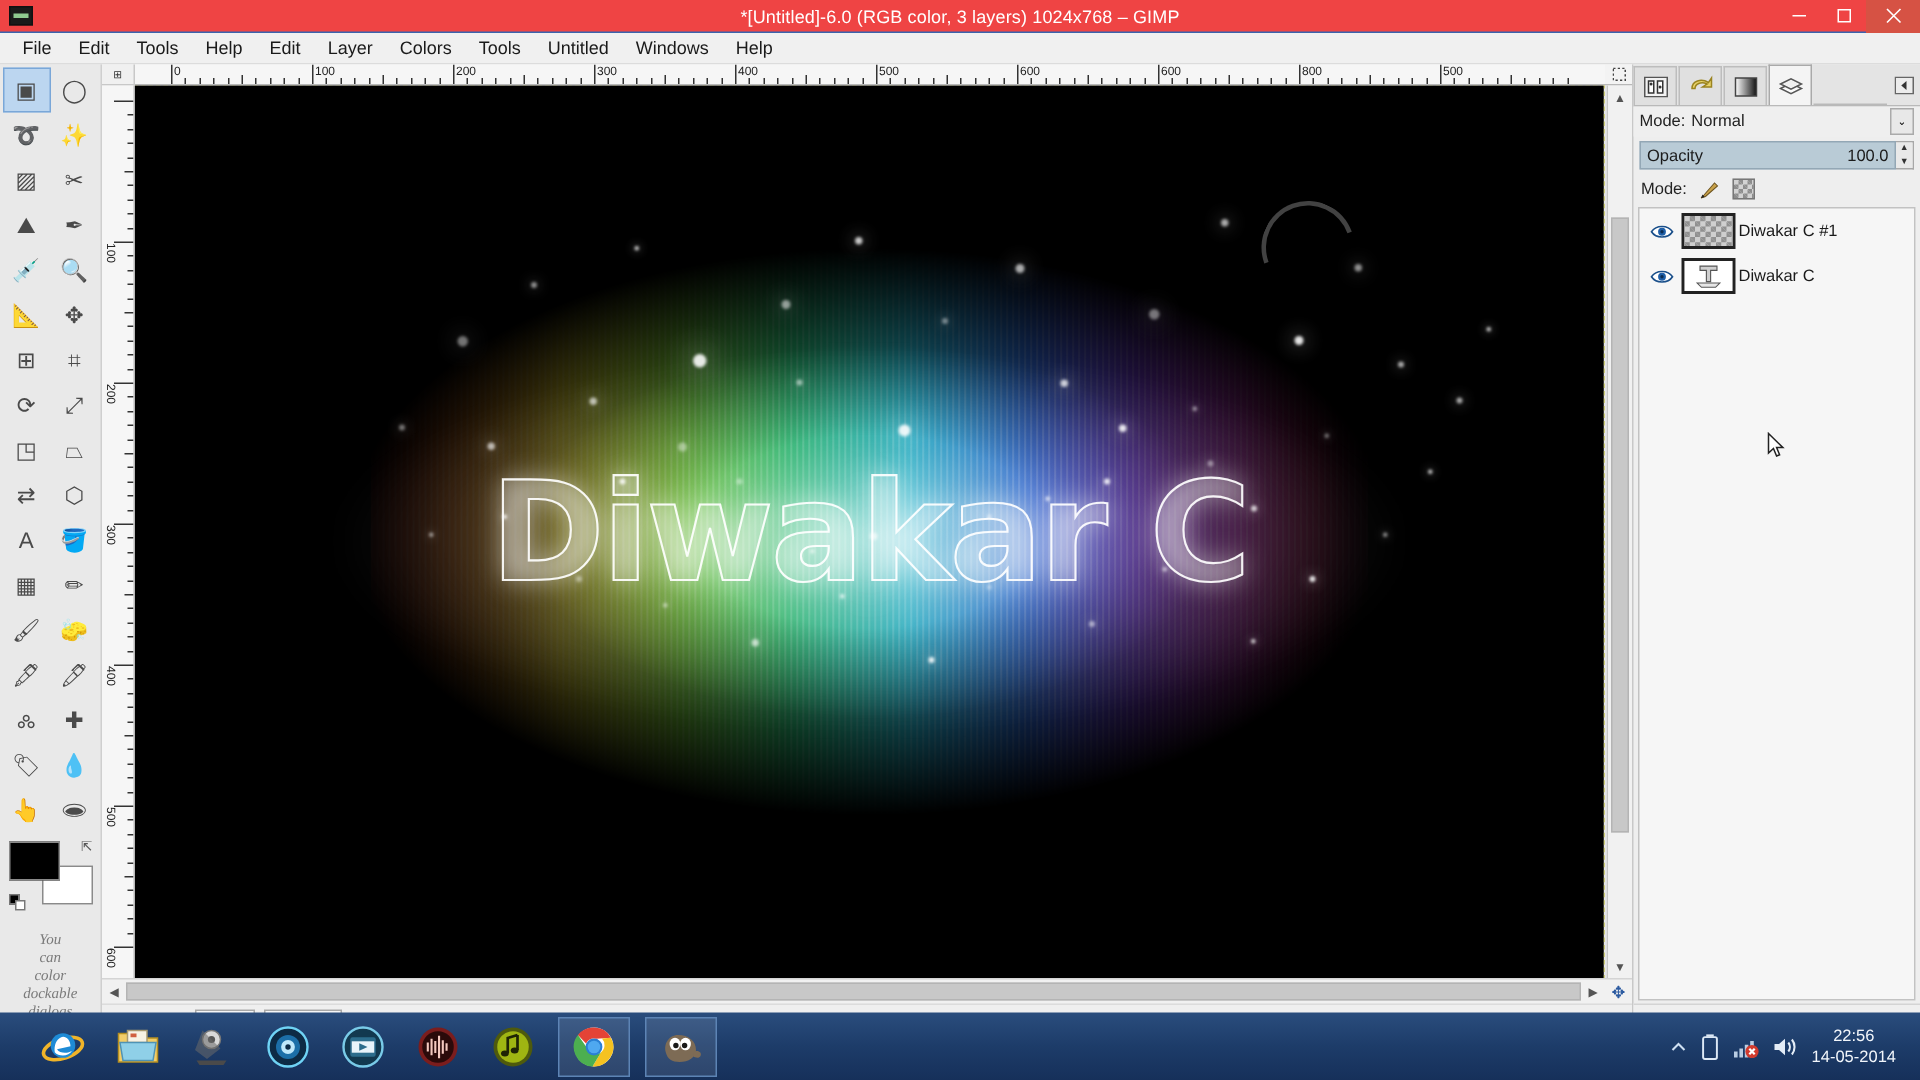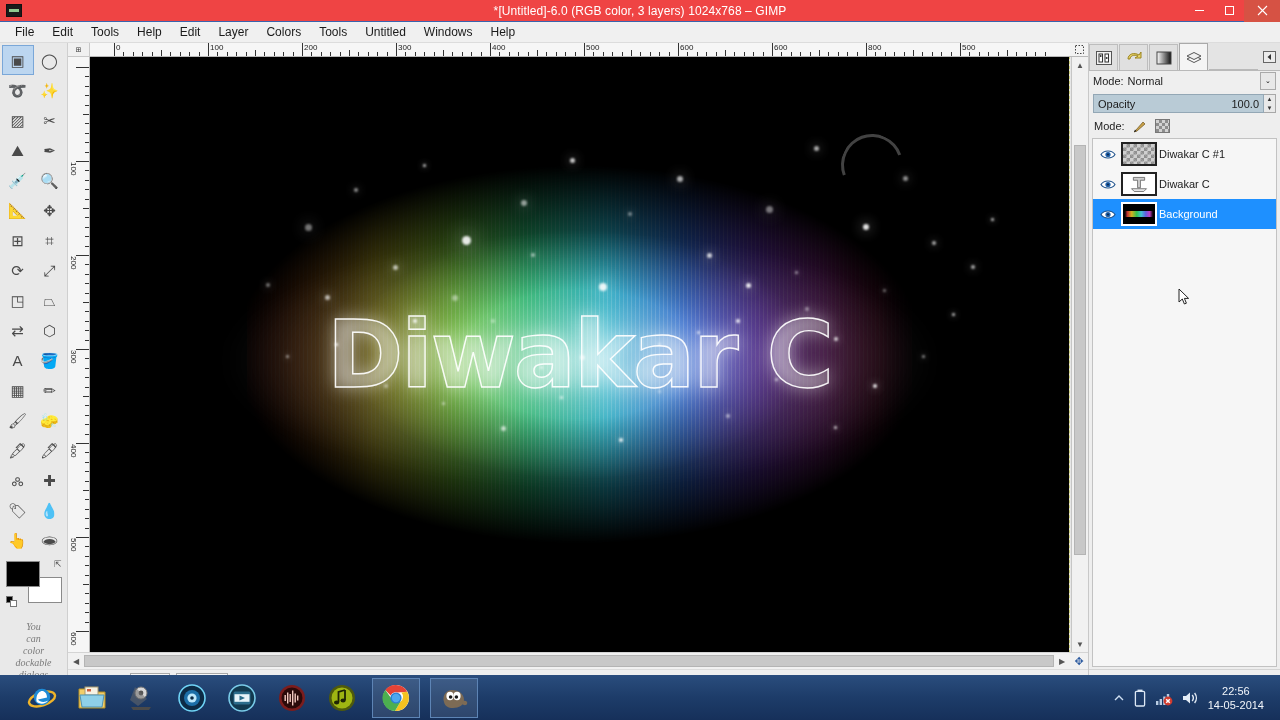--- a/index.html
+++ b/index.html
@@ -749,35 +749,20 @@
           </div>
           <div class="layer-thumb">
             <svg width="34" height="22" viewBox="0 0 34 22">
               <rect width="34" height="22" fill="#fff"></rect>
               <path d="M11,4 H23 V7 H18.5 V15 H15.5 V7 H11 Z" fill="#cfcfcf" stroke="#555" stroke-width="0.8"></path>
               <path d="M9,16 L25,16 L22,19 L12,19 Z" fill="#e6e6e6" stroke="#555" stroke-width="0.8"></path>
             </svg>
           </div>
           <div class="layer-name">Diwakar C</div>
         </div>
-        <div class="layer-row selected">
-          <div class="eye">
-            <svg width="16" height="11" viewBox="0 0 16 11">
-              <path d="M1,5.5 C4,0.8 12,0.8 15,5.5 C12,10.2 4,10.2 1,5.5 Z" fill="#fff" stroke="#1a4f8a" stroke-width="1.1"></path>
-              <circle cx="8" cy="5.5" r="2.6" fill="#1f5fa8"></circle>
-              <circle cx="8" cy="5.5" r="1.1" fill="#0c2d52"></circle>
-            </svg>
-          </div>
-          <div class="layer-thumb">
-            <div class="thumb-bg">
-              <div class="streak"></div>
-            </div>
-          </div>
-          <div class="layer-name">Background</div>
-        </div>
       </div>
 
 
     <div id="dockbottom">
       <div class="dbtn">
         <svg width="15" height="16" viewBox="0 0 15 16">
             <path d="M2,1 H9 L13,5 V15 H2 Z" fill="#fff" stroke="#777"></path>
             <path d="M9,1 V5 H13" fill="none" stroke="#777"></path>
           </svg>
       </div>

